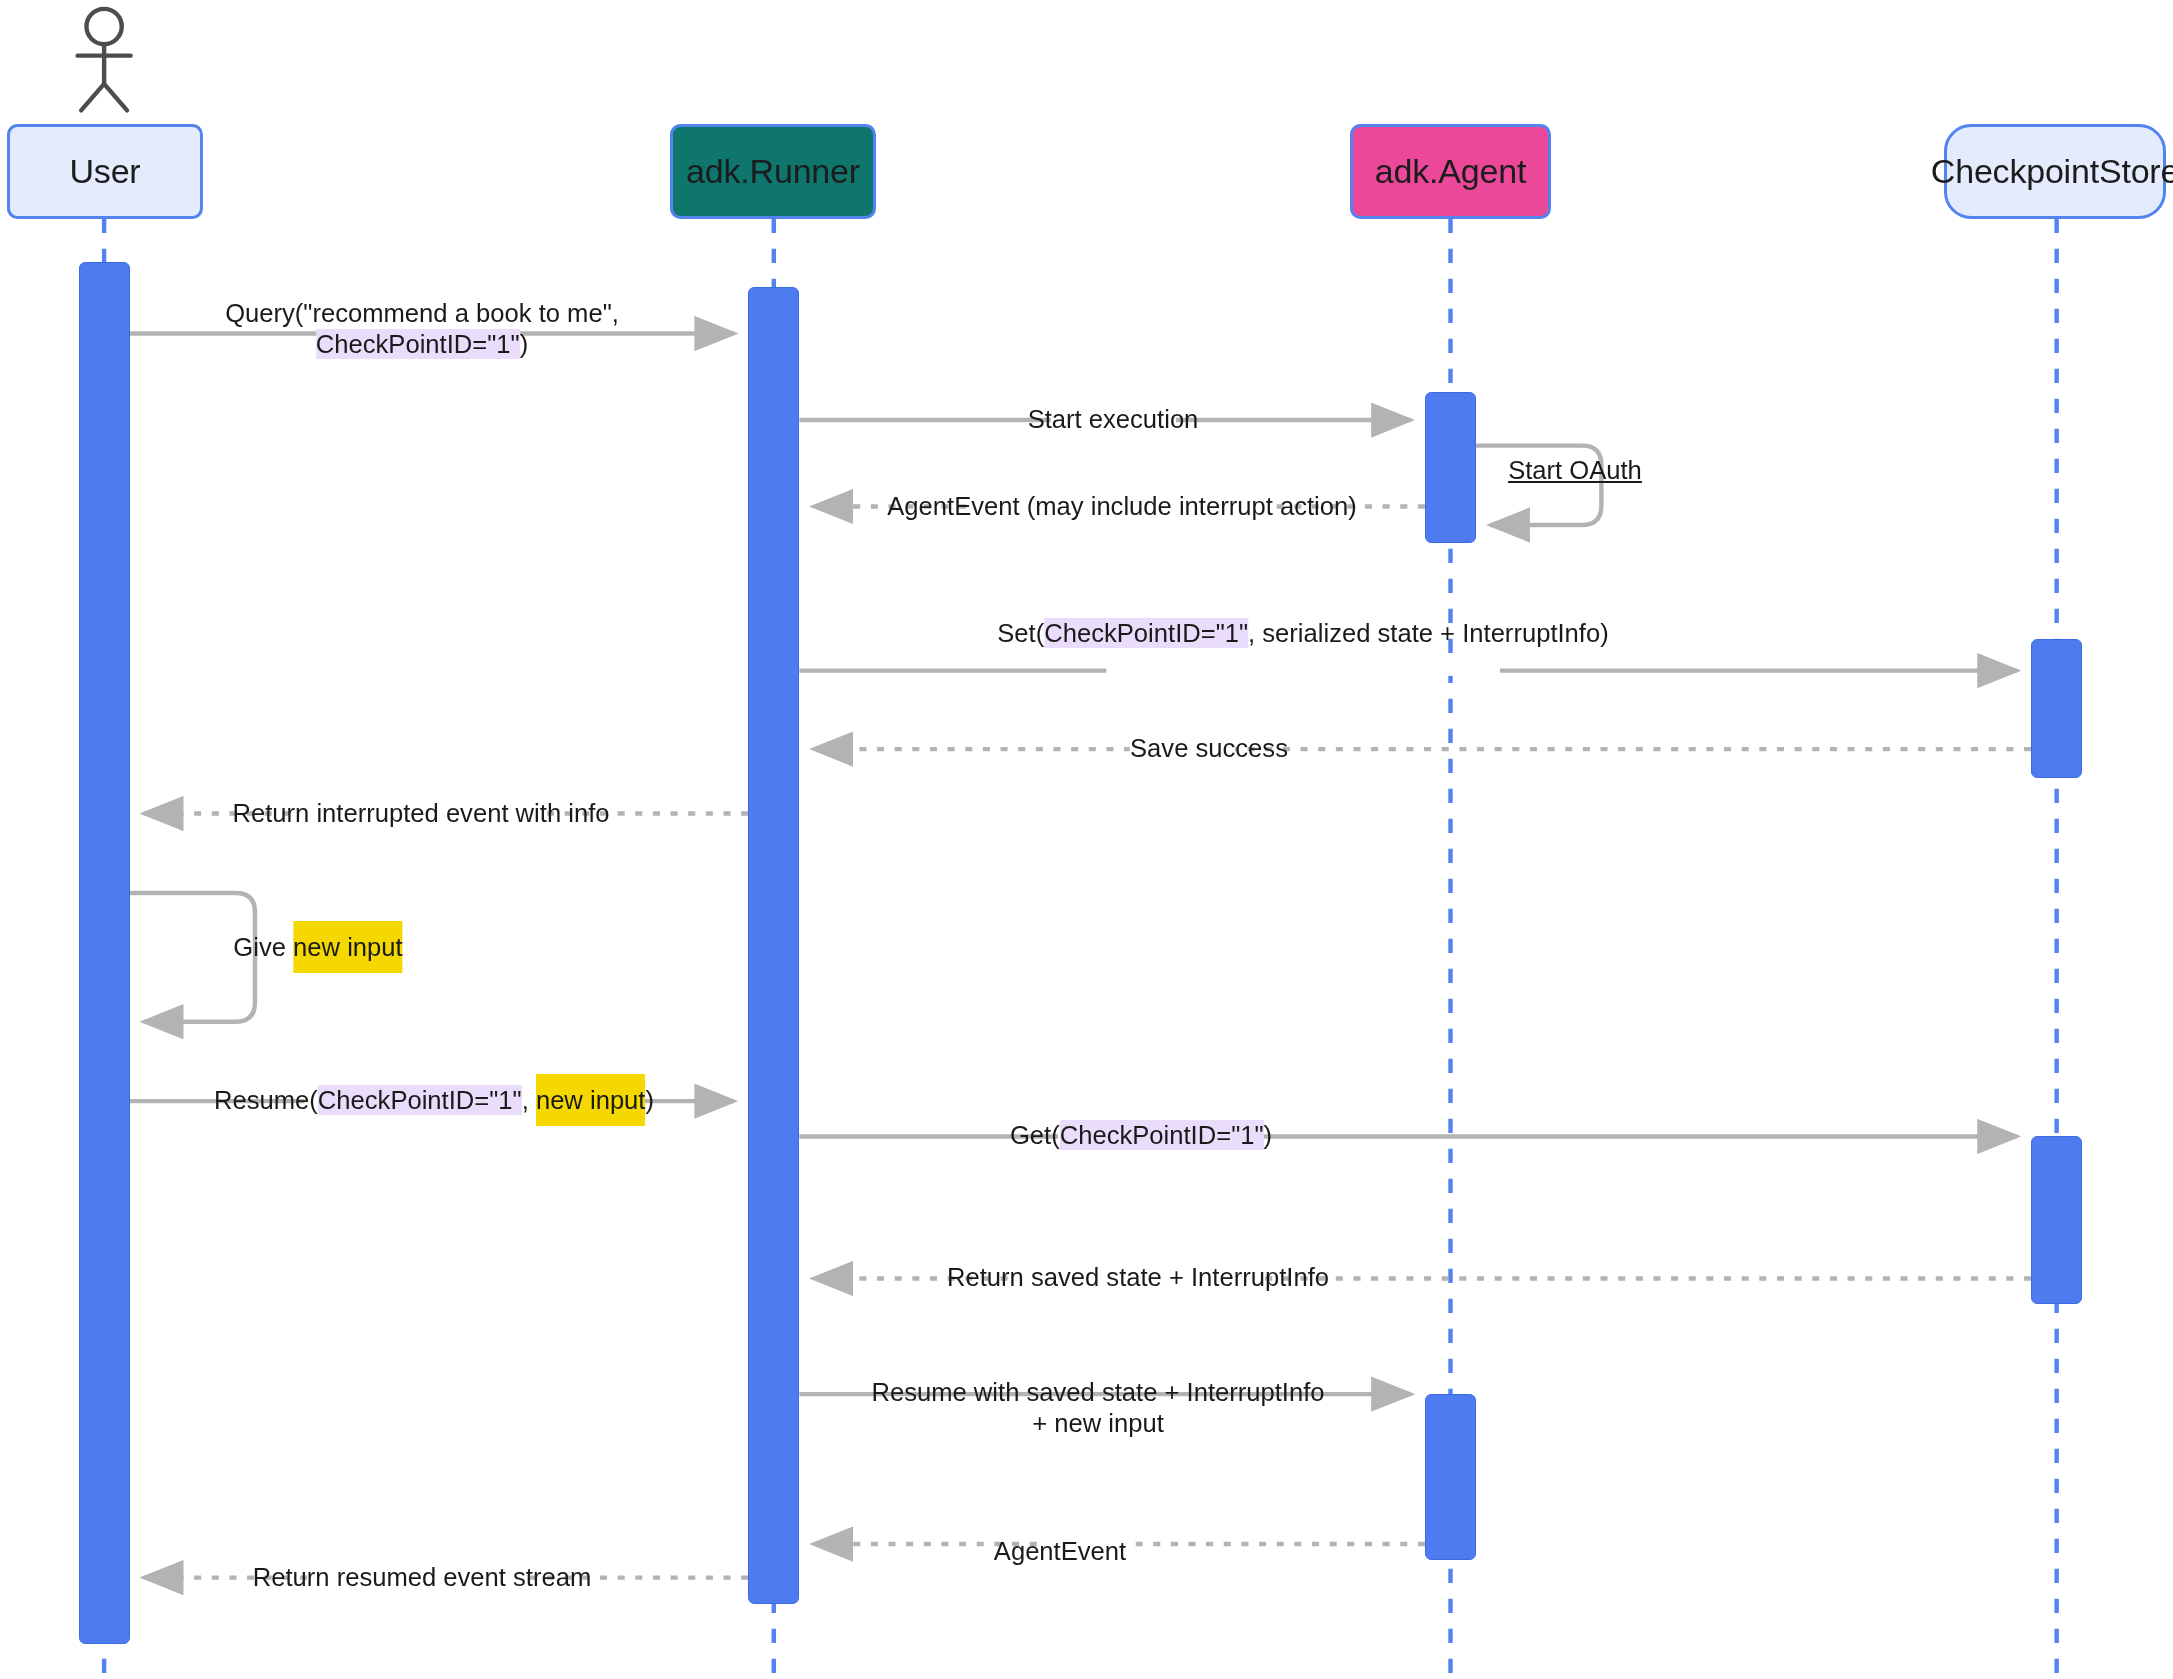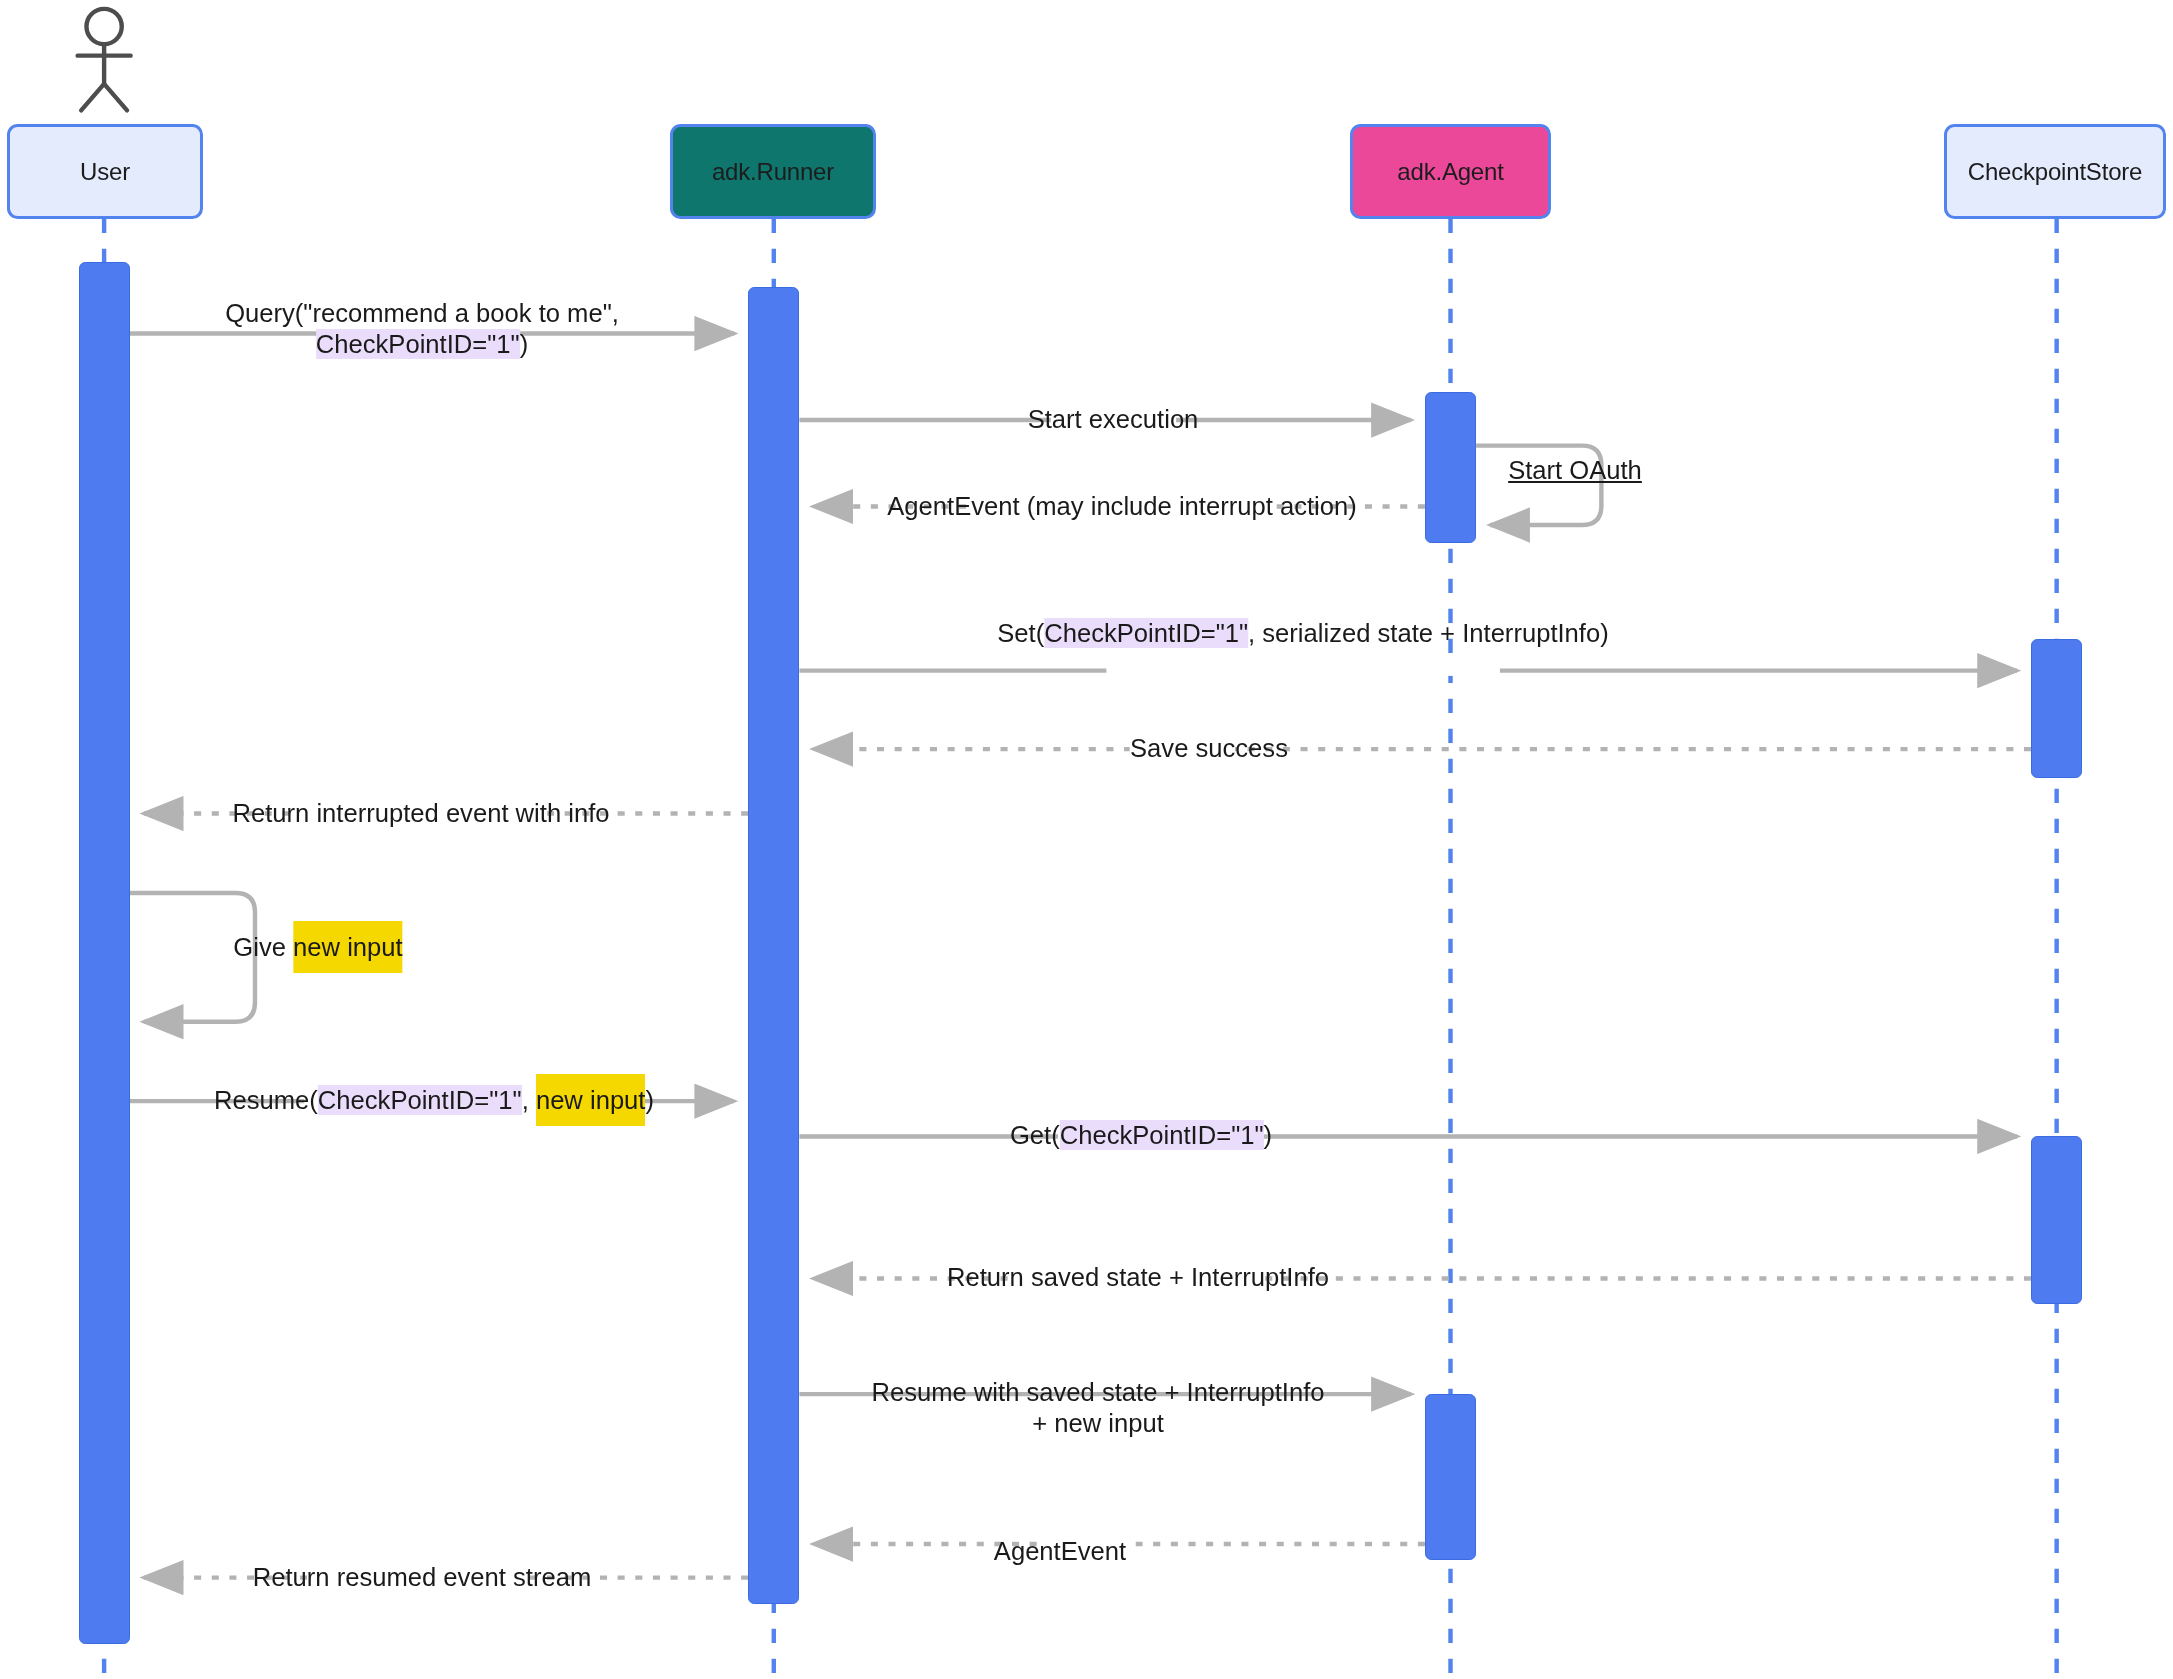--- a/index.html
+++ b/index.html
@@ -29,21 +29,21 @@
     position: absolute;
     box-sizing: border-box;
     background: #E3EBFD;
     border: 3.5px solid #5283EF;
     border-radius: 10.6px;
     display: flex;
     align-items: center;
     justify-content: center;
   }
   .participant-label {
-    font-size: 24px;
+    font-size: 34px;
     color: #1c1c1c;
     font-family: "Liberation Sans", sans-serif;
     white-space: nowrap;
     letter-spacing: -0.2px;
   }
   .activation {
     position: absolute;
     background: #4E7CF0;
     border: 1.8px solid #3A6BE0;
     border-radius: 6.2px;
@@ -129,21 +129,21 @@
   <div id="participants-group">
       <div class="participant-box" style="left: 7px; top: 124px; width: 196px; height: 95px; background: rgb(227, 235, 253); border-color: rgb(82, 131, 239);">
         <span class="participant-label">User</span>
       </div>
       <div class="participant-box" style="left: 670px; top: 124px; width: 206px; height: 95px; background: #0f766e; border-color: rgb(82, 131, 239);">
         <span class="participant-label">adk.Runner</span>
       </div>
       <div class="participant-box" style="left: 1350px; top: 124px; width: 201px; height: 95px; background: #ec4899; border-color: rgb(82, 131, 239);">
         <span class="participant-label">adk.Agent</span>
       </div>
-      <div class="participant-box" style="left: 1944px; top: 124px; width: 222px; height: 95px; background: rgb(227, 235, 253); border-color: rgb(82, 131, 239);">
+      <div class="participant-box" style="left: 1944px; top: 124px; width: 222px; height: 95px; background: rgb(227, 235, 253); border-color: rgb(82, 131, 239); border-radius: 27px;">
         <span class="participant-label">CheckpointStore</span>
       </div>
     </div>
 
   <div id="activations-group">
       <div class="activation" style="left: 79px; top: 262px; width: 51px; height: 1382px; background: rgb(78, 124, 240);"></div>
       <div class="activation" style="left: 748px; top: 287px; width: 51px; height: 1317px; background: rgb(78, 124, 240);"></div>
       <div class="activation" style="left: 1425px; top: 392px; width: 51px; height: 151px; background: rgb(78, 124, 240);"></div>
       <div class="activation" style="left: 2031px; top: 639px; width: 51px; height: 139px; background: rgb(78, 124, 240);"></div>
       <div class="activation" style="left: 2031px; top: 1136px; width: 51px; height: 168px; background: rgb(78, 124, 240);"></div>

